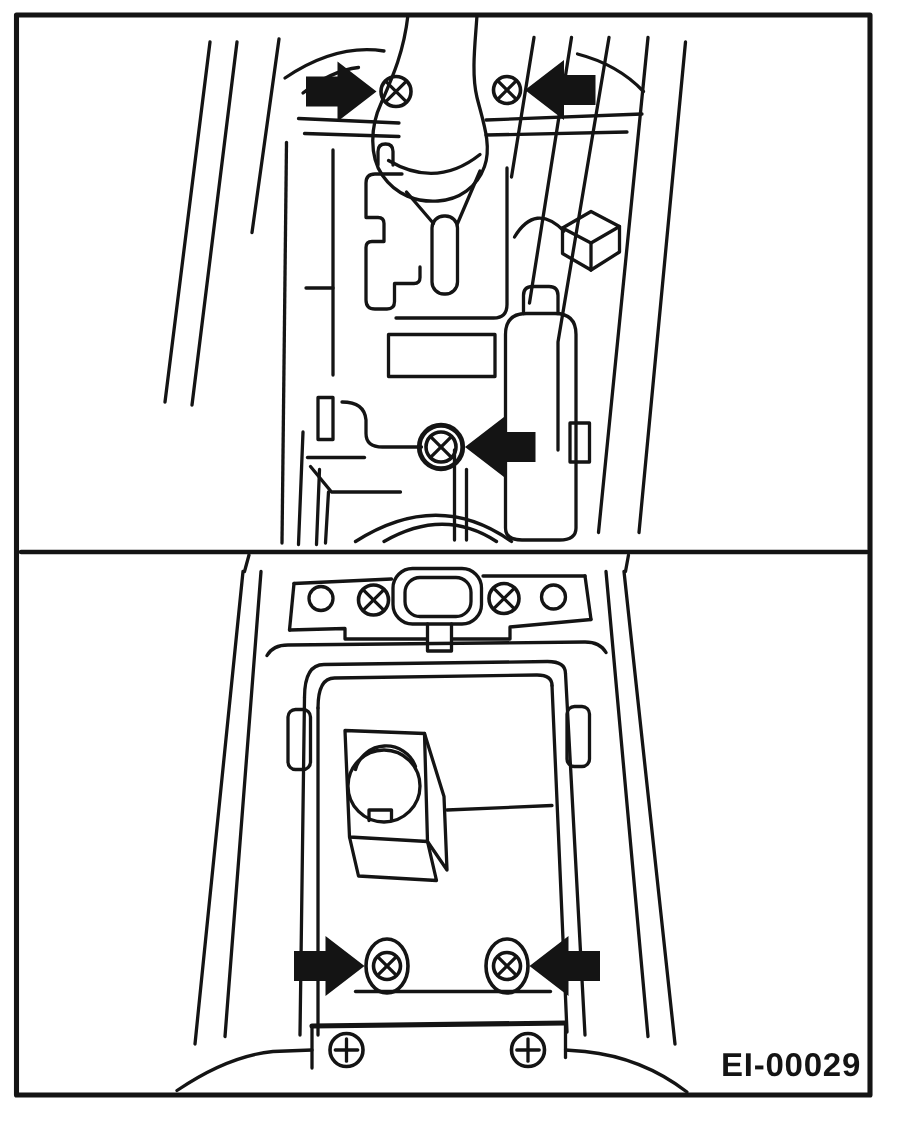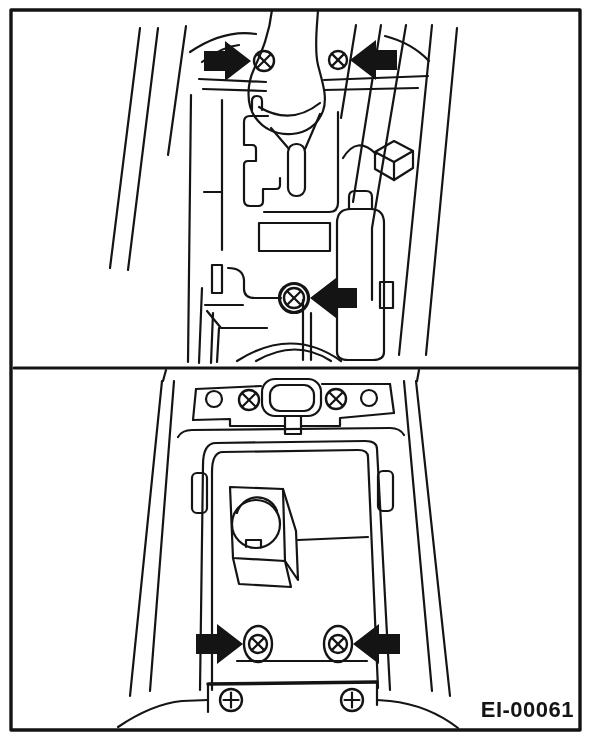--- a/index.html
+++ b/index.html
@@ -227,13 +227,13 @@
           <g>
             <circle cx="352" cy="700" r="11" stroke="#141414" fill="none" stroke-width="2.4" stroke-linecap="round"></circle>
             <line x1="344.52" y1="700" x2="359.48" y2="700" stroke="#141414" fill="none" stroke-width="2.2" stroke-linecap="round"></line>
             <line x1="352" y1="692.52" x2="352" y2="707.48" stroke="#141414" fill="none" stroke-width="2.2" stroke-linecap="round"></line>
           </g>
         </g>
   </g>
 </svg>
 </div>
 
-<div class="code-label">EI-00061</div>
+<div class="code-label">EI-00029</div>
 
 </body></html>

